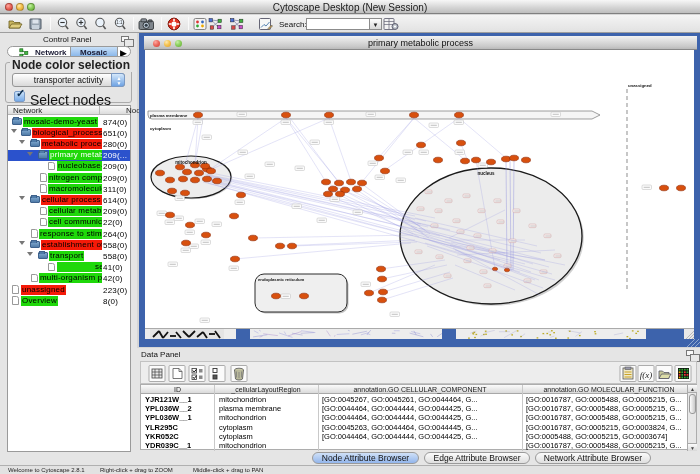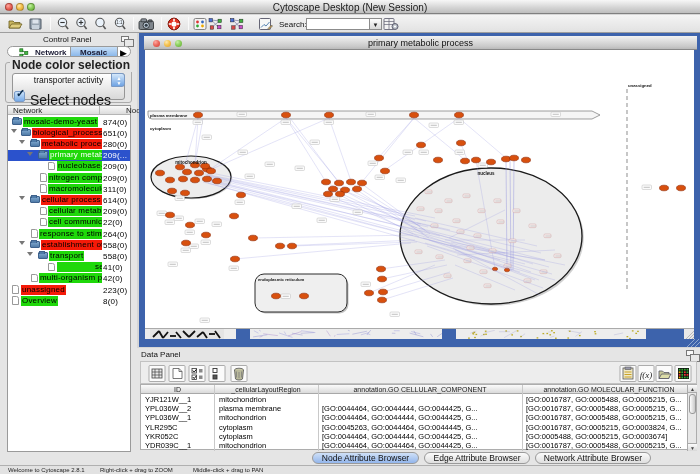--- a/index.html
+++ b/index.html
@@ -29,21 +29,21 @@
 #cp-title { position:absolute; left:4px; top:2px; font-size:8px; color:#111;margin-left:39px; }
 #cp-float { position:absolute; left:121px; top:3px; width:8px; height:6px; border:1px solid #777; background:#F8F8F8; }
 #cp-float:after { content:""; position:absolute; left:2px; top:2px; width:8px; height:6px; border:1px solid #777; background:#E8E8E8; }
 #tabs { position:absolute; left:7px; top:13px; width:124px; height:11px; background:#fff; border:1px solid #9A9A9A; border-radius:6px; overflow:hidden; }
 #tab-mosaic { position:absolute; left:62px; top:0; width:48px; height:11px; background:linear-gradient(#C6DFF8,#7FB0E8); border-left:1px solid #9A9A9A; border-right:1px solid #9A9A9A; }
 #tabs .tname { position:absolute; top:1px; font-size:8px; font-weight:bold; color:#1a1a33; }
 #tab-arr { position:absolute; right:3px; top:1px; font-size:9px; color:#000; }
 
 #groupbox { position:absolute; left:5px; top:29px; width:127px; height:41px; border:1px solid #ABABAB; border-radius:3px; }
 #grouplbl { position:absolute; left:10px; top:24.5px; font-size:12px; font-weight:bold; color:#222; background:#E5E5E5; padding:0 2px; }
-#combo { position:absolute; left:12px; top:40px; width:113px; height:27px; background:linear-gradient(#FFFFFF,#D9D9D9); border:1px solid #969696; border-radius:3px; font-size:8.5px; color:#111; text-align:center; line-height:13px; }
+#combo { position:absolute; left:12px; top:40px; width:113px; height:14px; background:linear-gradient(#FFFFFF,#D9D9D9); border:1px solid #969696; border-radius:3px; font-size:8.5px; color:#111; text-align:center; line-height:13px; }
 #combo-btn { position:absolute; right:-1px; top:-1px; width:14px; height:14px; border-radius:0 3px 3px 0; background:linear-gradient(#D5E8FB,#6FA3E3); border:1px solid #7A99C4; }
 #combo-btn span { position:absolute; left:0; width:14px; text-align:center; font-size:5px; color:#fff; line-height:5px; }
 #checkbox { position:absolute; left:14px; top:58px; width:11px; height:11px; border:1px solid #7A9BC8; border-radius:2px; background:linear-gradient(#CBE2F8,#77ABE9); }
 #checkmark { position:absolute; left:16px; top:53.5px; font-size:11px; color:#0A2A4A; font-weight:bold; }
 #checklbl { position:absolute; left:30px; top:59px; font-size:14px; color:#111; }
 
 #treebox { position:absolute; left:7px; top:72px; width:124px; height:347px; background:#fff; border:1px solid #9A9A9A; }
 #treehead { position:absolute; left:0; top:0; width:122px; height:9px; background:linear-gradient(#FAFAFA,#DCDCDC); border-bottom:1px solid #B5B5B5; }
 #treehead .h1 { position:absolute; left:5px; top:0px; font-size:8px; color:#222; }
 #treehead .h2 { position:absolute; left:95px; top:0px; font-size:8px; color:#222;padding-left:23px; }
@@ -72,21 +72,21 @@
 #datapanel { left:137px; top:348px; width:563px; height:117px; background:#E5E5E5; }
 #dp-title { position:absolute; left:4px; top:2px; font-size:8px; color:#111; }
 #dp-float { position:absolute; left:549px; top:2px; width:8px; height:6px; border:1px solid #777; background:#F8F8F8; }
 #dp-float:after { content:""; position:absolute; left:2.5px; top:2.5px; width:8px; height:6px; border:1px solid #777; background:#E8E8E8; }
 #dp-toolbar { position:absolute; left:3px; top:13px; width:557px; height:23px; background:#EDEDED; border:1px solid #C2C2C2; }
 #dp-table { position:absolute; left:3px; top:36px; width:557px; height:66px; background:#fff; border:1px solid #ADADAD; }
 #dp-table .col { position:absolute; top:0; width:1px; height:66px; background:#C9C9C9; }
 #dp-head { position:absolute; left:0; top:0; width:555px; height:8.5px; background:linear-gradient(#FBFBFB,#DADADA); border-bottom:1px solid #A8A8A8; font-size:7px; color:#222; }
 #dp-head div { position:absolute; top:0.5px; text-align:center; }
 .drow { position:absolute; left:0; width:555px; height:9.2px; font-size:7.5px; color:#000; white-space:nowrap; }
-.drow b { position:absolute; left:4px; font-weight:normal; }
+.drow b { position:absolute; left:4px; font-weight:bold; }
 .drow .c2 { position:absolute; left:78px; }
 .drow .c3 { position:absolute; left:181px; }
 .drow .c4 { position:absolute; left:385px; }
 #dp-scroll { position:absolute; right:0px; top:0px; width:9px; height:66px; background:#E8E8E8; border-left:1px solid #AAA; }
 #dp-tabs { position:absolute; left:0; top:104px; width:563px; height:14px; font-size:8.5px; color:#111; }
 #dp-tabs .dtab { position:absolute; top:0; height:12px; border:1px solid #9A9A9A; border-radius:6px; background:linear-gradient(#FBFBFB,#DFDFDF); text-align:center; line-height:11px; }
 #dp-tabs .sel { background:linear-gradient(#CFE0F7,#93B6EC); }
 
 
 #statusbar { left:0; top:465px; width:700px; height:9px; background:#E2E2E2; border-top:1px solid #B0B0B0; font-size:6px; color:#222; }
@@ -757,20 +757,21 @@
         <div style="left:177px;width:204px;">annotation.GO CELLULAR_COMPONENT</div>
         <div style="left:381px;width:174px;">annotation.GO MOLECULAR_FUNCTION</div>
       </div>
       <div class="col" style="left:73px;"></div>
       <div class="col" style="left:177px;"></div>
       <div class="col" style="left:381px;"></div>
       <div id="dp-rows">
         <div class="drow" style="top:10px;">
             <b>YJR121W__1</b>
             <span class="c2">mitochondrion</span>
+            <span class="c3">[GO:0045267, GO:0045261, GO:0044464, G...</span>
             <span class="c4">[GO:0016787, GO:0005488, GO:0005215, G...</span>
           </div>
         <div class="drow" style="top:19.2px;">
             <b>YPL036W__2</b>
             <span class="c2">plasma membrane</span>
             <span class="c3">[GO:0044464, GO:0044444, GO:0044425, G...</span>
             <span class="c4">[GO:0016787, GO:0005488, GO:0005215, G...</span>
           </div>
         <div class="drow" style="top:28.4px;">
             <b>YPL036W__1</b>
@@ -786,21 +787,20 @@
           </div>
         <div class="drow" style="top:46.8px;">
             <b>YKR052C</b>
             <span class="c2">cytoplasm</span>
             <span class="c3">[GO:0044464, GO:0044444, GO:0044425, G...</span>
             <span class="c4">[GO:0005488, GO:0005215, GO:0003674]</span>
           </div>
         <div class="drow" style="top:56px;">
             <b>YDR039C__1</b>
             <span class="c2">mitochondrion</span>
-            <span class="c3">[GO:0044464, GO:0044464, GO:0044425, G...</span>
             <span class="c4">[GO:0016787, GO:0005488, GO:0005215, G...</span>
           </div>
       </div>
       <div id="dp-scroll">
           <div style="position:absolute;top:0;left:0;width:9px;height:8px;background:linear-gradient(#FCFCFC,#D8D8D8);border-bottom:1px solid #AAA;font-size:5px;text-align:center;line-height:8px;color:#444;">▲</div>
           <div style="position:absolute;bottom:0;left:0;width:9px;height:8px;background:linear-gradient(#FCFCFC,#D8D8D8);border-top:1px solid #AAA;font-size:5px;text-align:center;line-height:8px;color:#444;">▼</div>
           <div style="position:absolute;top:9px;left:1px;width:7px;height:20px;background:linear-gradient(90deg,#FDFDFD,#C9C9C9);border:1px solid #999;border-radius:3px;"></div>
         </div>
     </div>
     <div id="dp-tabs">

